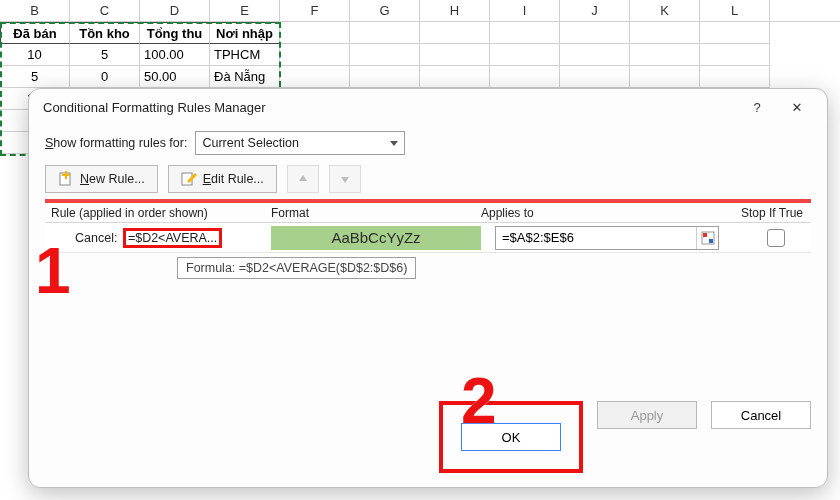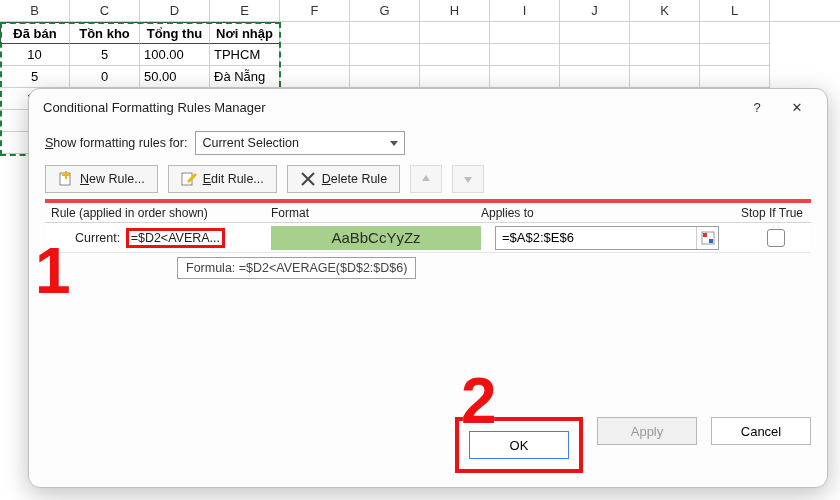--- a/index.html
+++ b/index.html
@@ -46,21 +46,21 @@
   .refbox input { flex: 1; border: none; outline: none; font-size: 13px; padding: 0 6px; background: transparent; }
   .refbox .picker { width: 22px; height: 22px; display: flex; align-items: center; justify-content: center; border-left: 1px solid #ccc; }
   .rr-stop { flex: 1; display: flex; align-items: center; justify-content: flex-end; padding-right: 26px; }
   .chk { width: 18px; height: 18px; border: 1px solid #8a8a8a; border-radius: 3px; background: #fff; }
 
   .tooltip { position: absolute; left: 148px; top: 168px; border: 1px solid #9e9e9e; background: #fff; padding: 3px 8px; font-size: 12.5px; color: #444; }
 
   .dlgbtns { position: absolute; right: 16px; bottom: 14px; display: flex; gap: 14px; }
   .dbtn { width: 100px; height: 28px; border: 1px solid #b8b8b8; background: #fff; font-size: 13px; }
   .dbtn.ok { border: 1px solid #3b82f6; }
-  .okwrap { position: relative; border: 4px solid #e11; padding: 10px; }
+  .okwrap { position: relative; border: 4px solid #e11; padding: 18px; }
   .dbtn.apply { background: #f0f0f0; color: #999; }
 
   
   .anno { position: absolute; font: 900 64px/1 "Segoe UI", sans-serif; color: #e11; pointer-events: none; text-shadow: 0 0 1px #fff; }
 
   .chev { width: 0; height: 0; border-left: 4px solid transparent; border-right: 4px solid transparent; border-top: 5px solid #555; }
 </style>
 </head>
 <body>
 
@@ -190,28 +190,20 @@
       </div>
       <div class="tbutton">
         <span class="ico">
           <svg viewBox="0 0 16 16">
               <rect x="1" y="2" width="10" height="12" fill="#fff" stroke="#888"></rect>
               <path d="M6 10 L14 2 L16 4 L8 12 Z" fill="#f5b400"></path>
             </svg>
         </span>
         <span><span class="u">E</span>dit Rule...</span>
       </div>
-      <div class="tbutton">
-        <span class="ico">
-          <svg viewBox="0 0 16 16">
-              <path d="M2 2 L14 14 M14 2 L2 14" stroke="#444" stroke-width="2"></path>
-            </svg>
-        </span>
-        <span><span class="u">D</span>elete Rule</span>
-      </div>
       <div class="arrowbtn">
         <svg width="12" height="12" viewBox="0 0 12 12">
             <path d="M6 2 L10 8 L2 8 Z" fill="#bdbdbd"></path>
           </svg>
       </div>
       <div class="arrowbtn">
         <svg width="12" height="12" viewBox="0 0 12 12">
             <path d="M6 10 L10 4 L2 4 Z" fill="#bdbdbd"></path>
           </svg>
       </div>
@@ -219,21 +211,21 @@
 
     <div class="listhead">
       <div class="lh-rule">Rule (applied in order shown)</div>
       <div class="lh-fmt">Format</div>
       <div class="lh-app">Applies to</div>
       <div class="lh-stop">Stop If True</div>
     </div>
 
     <div class="rulerow">
       <div class="rr-rule">
-        <span class="label">Current:</span>
+        <span class="label">Cancel:</span>
         <span class="formula-short">=$D2&lt;AVERA...</span>
       </div>
       <div class="rr-fmt">AaBbCcYyZz</div>
       <div class="rr-app">
         <div class="refbox">
           <input type="text" value="=$A$2:$E$6" style="">
           <div class="picker">
             <svg width="14" height="14" viewBox="0 0 14 14">
                 <rect x="1" y="1" width="12" height="12" fill="#fff" stroke="#999"></rect>
                 <rect x="2" y="2" width="4" height="4" fill="#d33"></rect>

